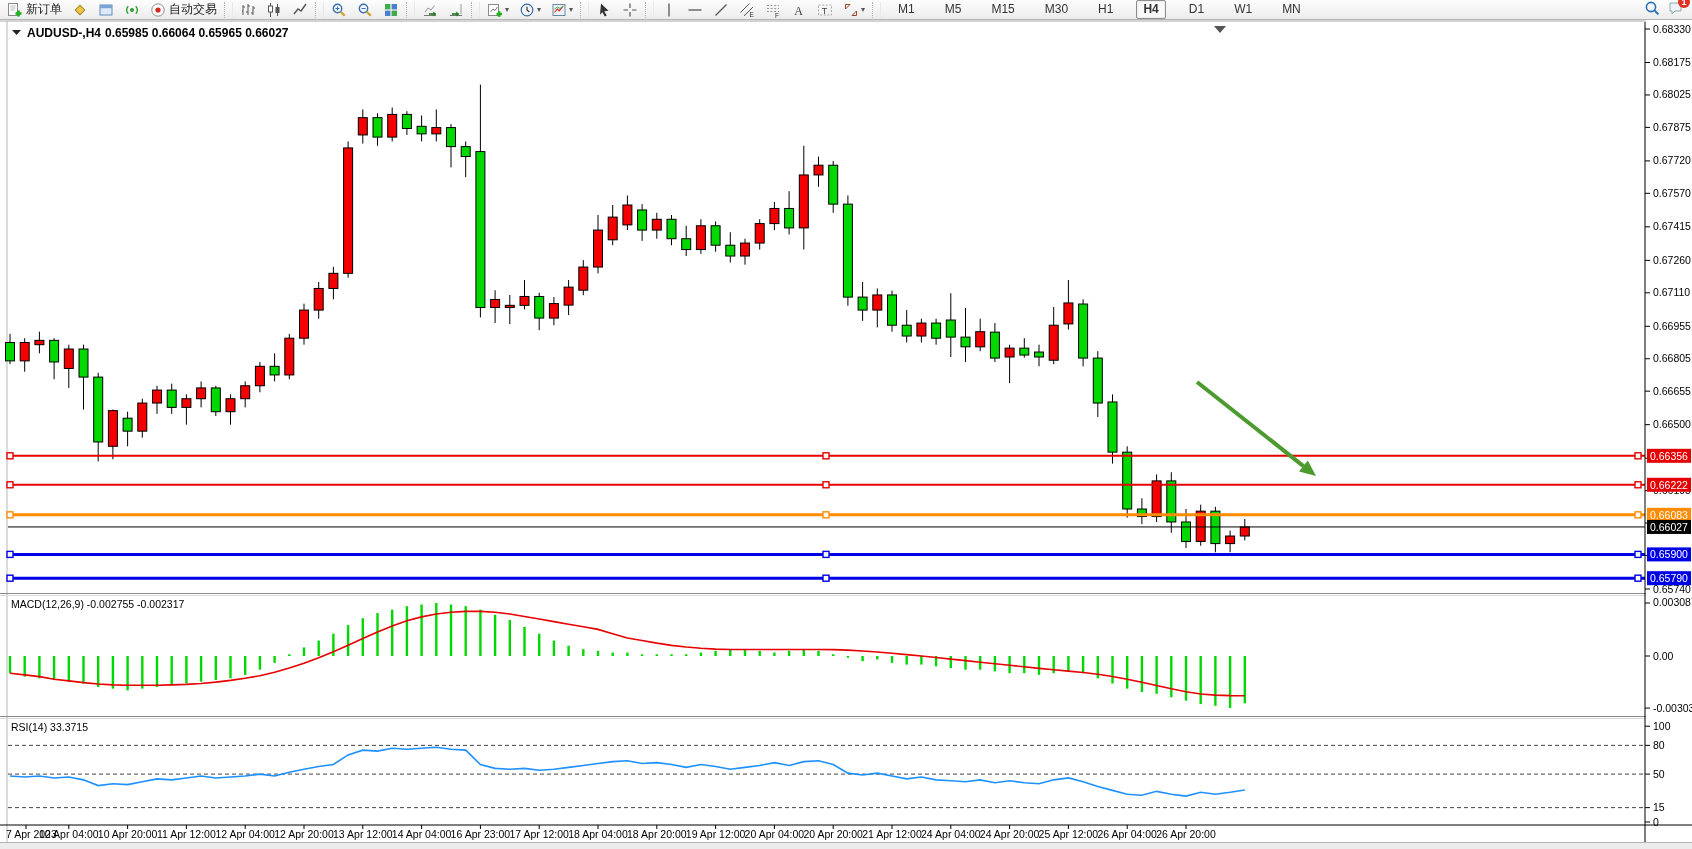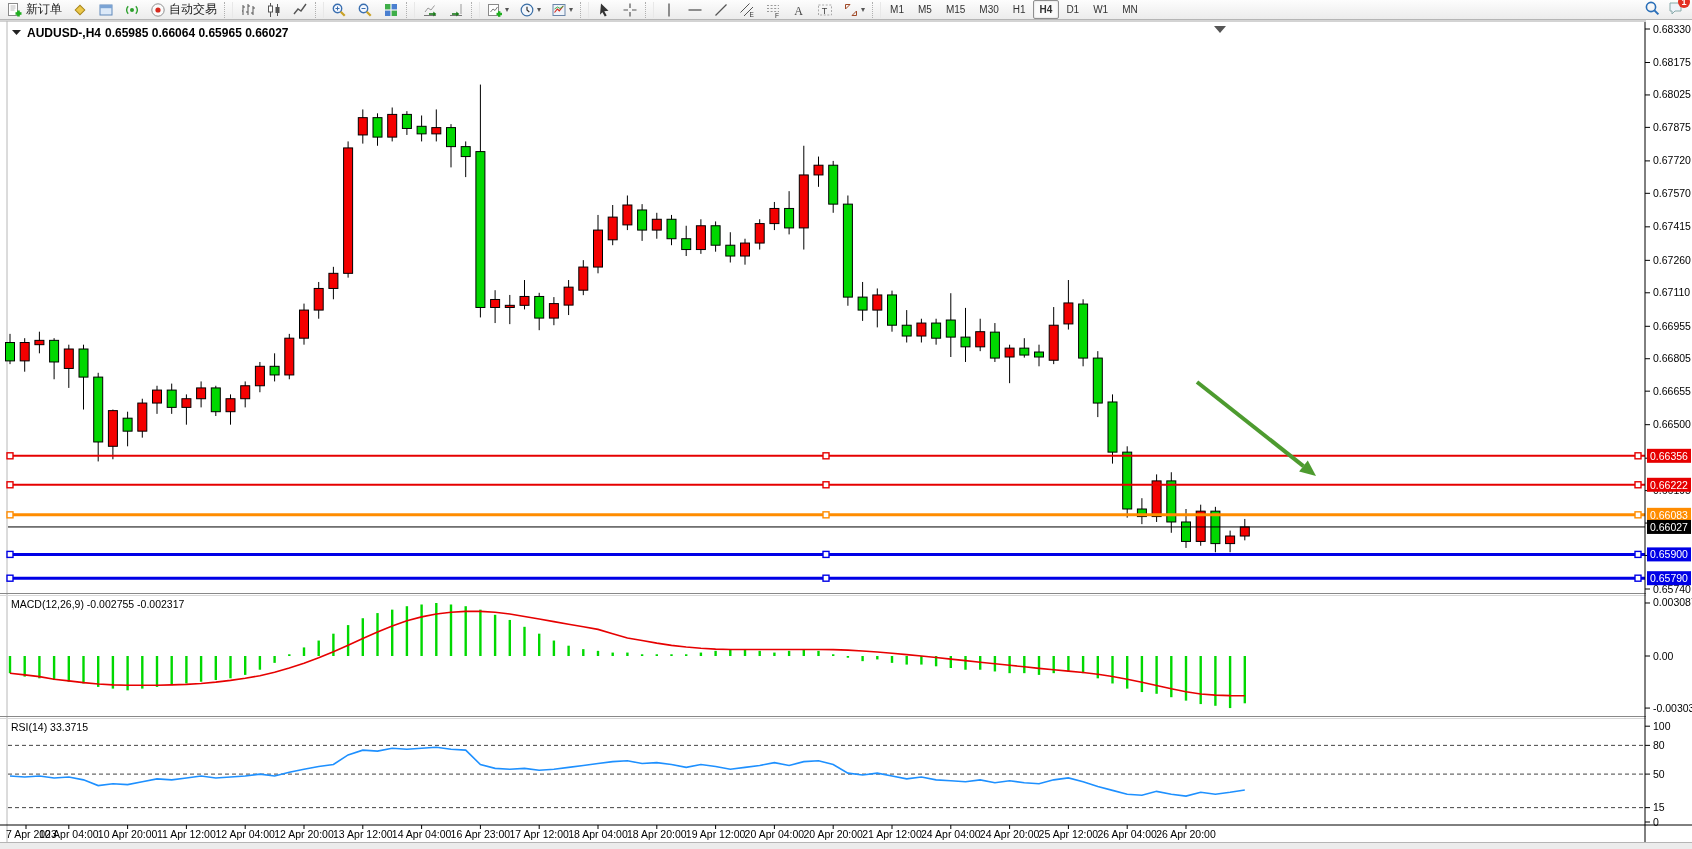--- a/index.html
+++ b/index.html
@@ -9,21 +9,21 @@
   #toolbar{position:absolute;left:0;top:0;width:1692px;height:20px;
     background:linear-gradient(#fdfdfd,#ececec);border-bottom:1px solid #b5b5b5;
     display:flex;align-items:center;box-sizing:border-box;padding-left:2px;}
   .tb-group{display:flex;align-items:center;height:20px;}
   .tb-sep{width:7px;height:16px;margin:0 2px;border-left:1px dotted #b0b0b0;border-right:1px solid #e8e8e8;}
   .tb-btn{display:flex;align-items:center;height:18px;padding:0 3px;margin:0 1px;border:1px solid transparent;
     border-radius:2px;cursor:default;color:#222;font-size:12px;white-space:nowrap;}
   .tb-btn svg{display:block;}
   .tb-btn .lbl{margin-left:3px;}
   .tb-btn .caret{margin-left:2px;font-size:8px;color:#555;}
-  .tf-btn{font-size:10px;color:#333;padding:1px 6px;height:15px;line-height:15px;border:1px solid transparent;margin:0;}
+  .tf-btn{font-size:12px;color:#333;padding:1px 6px;height:15px;line-height:15px;border:1px solid transparent;margin:8px;}
   .tf-btn.active{background:#fafafa;border:1px solid #8f8f8f;box-shadow:inset 0 0 2px #ccc;font-weight:bold;}
   #tb-right{margin-left:auto;display:flex;align-items:center;padding-right:8px;}
   .badge{position:absolute;top:-4px;right:-6px;background:#e33022;color:#fff;border-radius:50%;
     width:12px;height:12px;font-size:9px;line-height:12px;text-align:center;font-weight:bold;}
   .tb-iconwrap{position:relative;margin-left:8px;}
   
   #chart-svg{position:absolute;left:0;top:20px;}
 </style>
 </head>
 <body>

